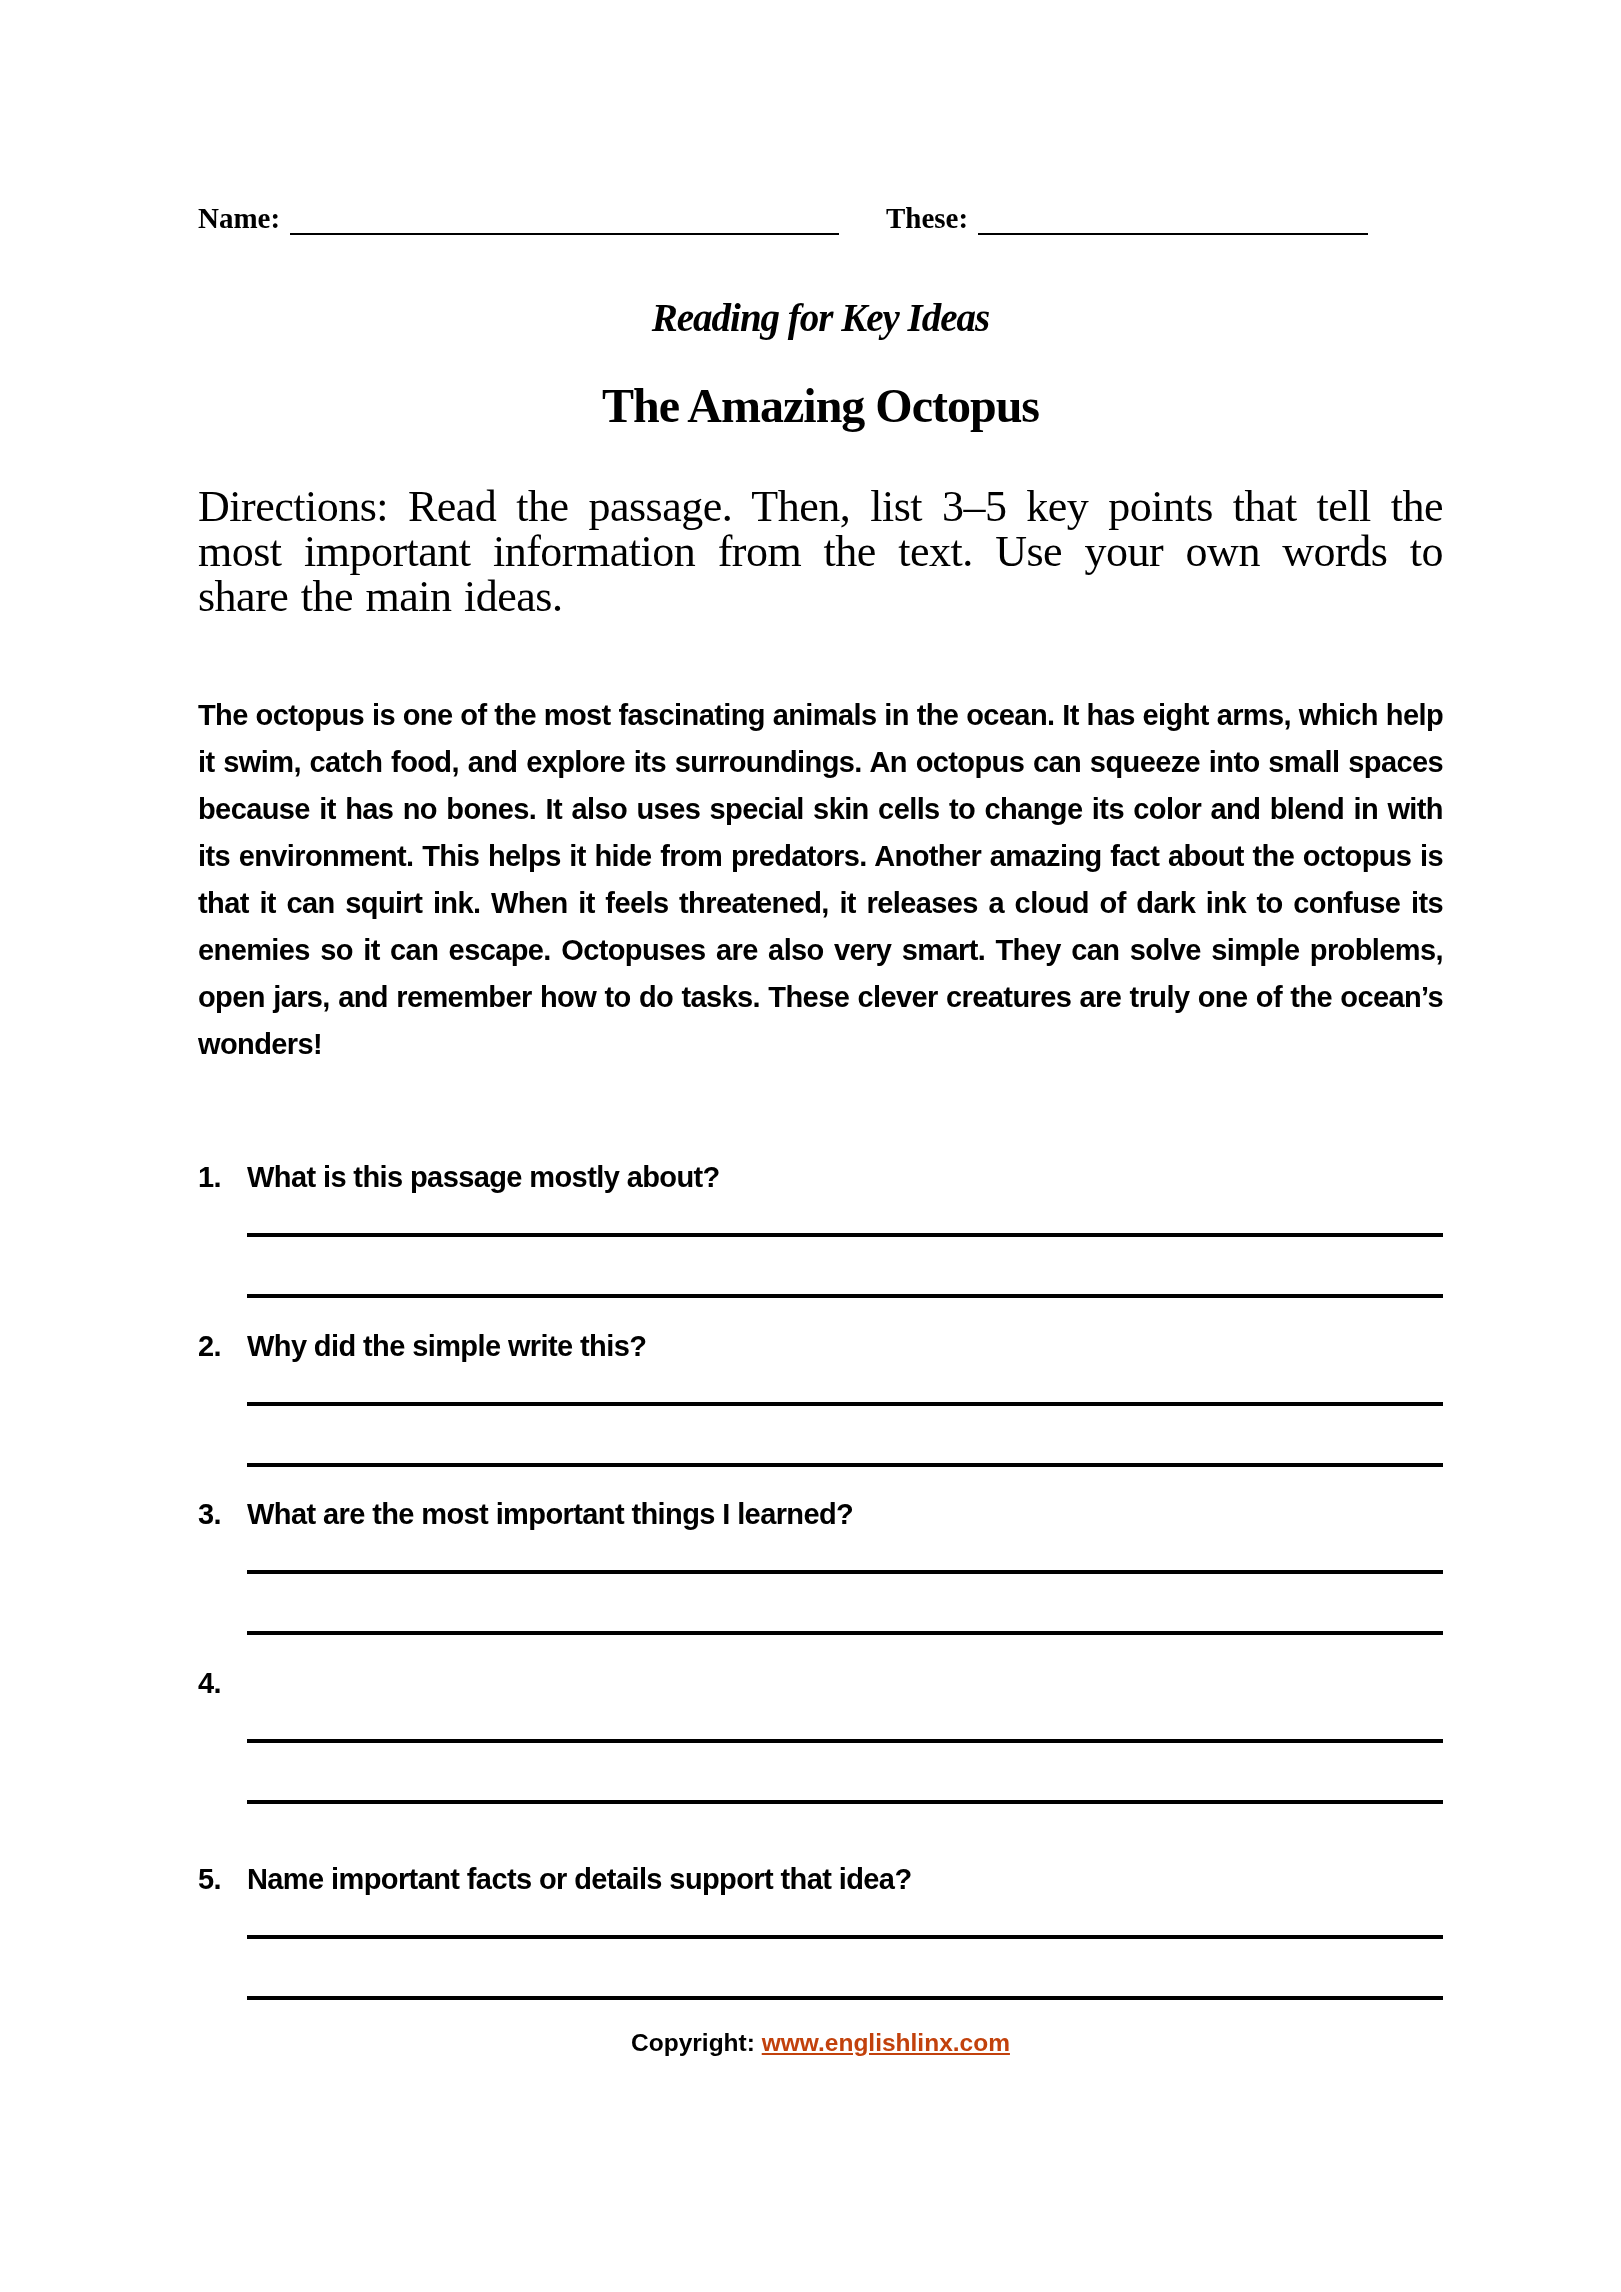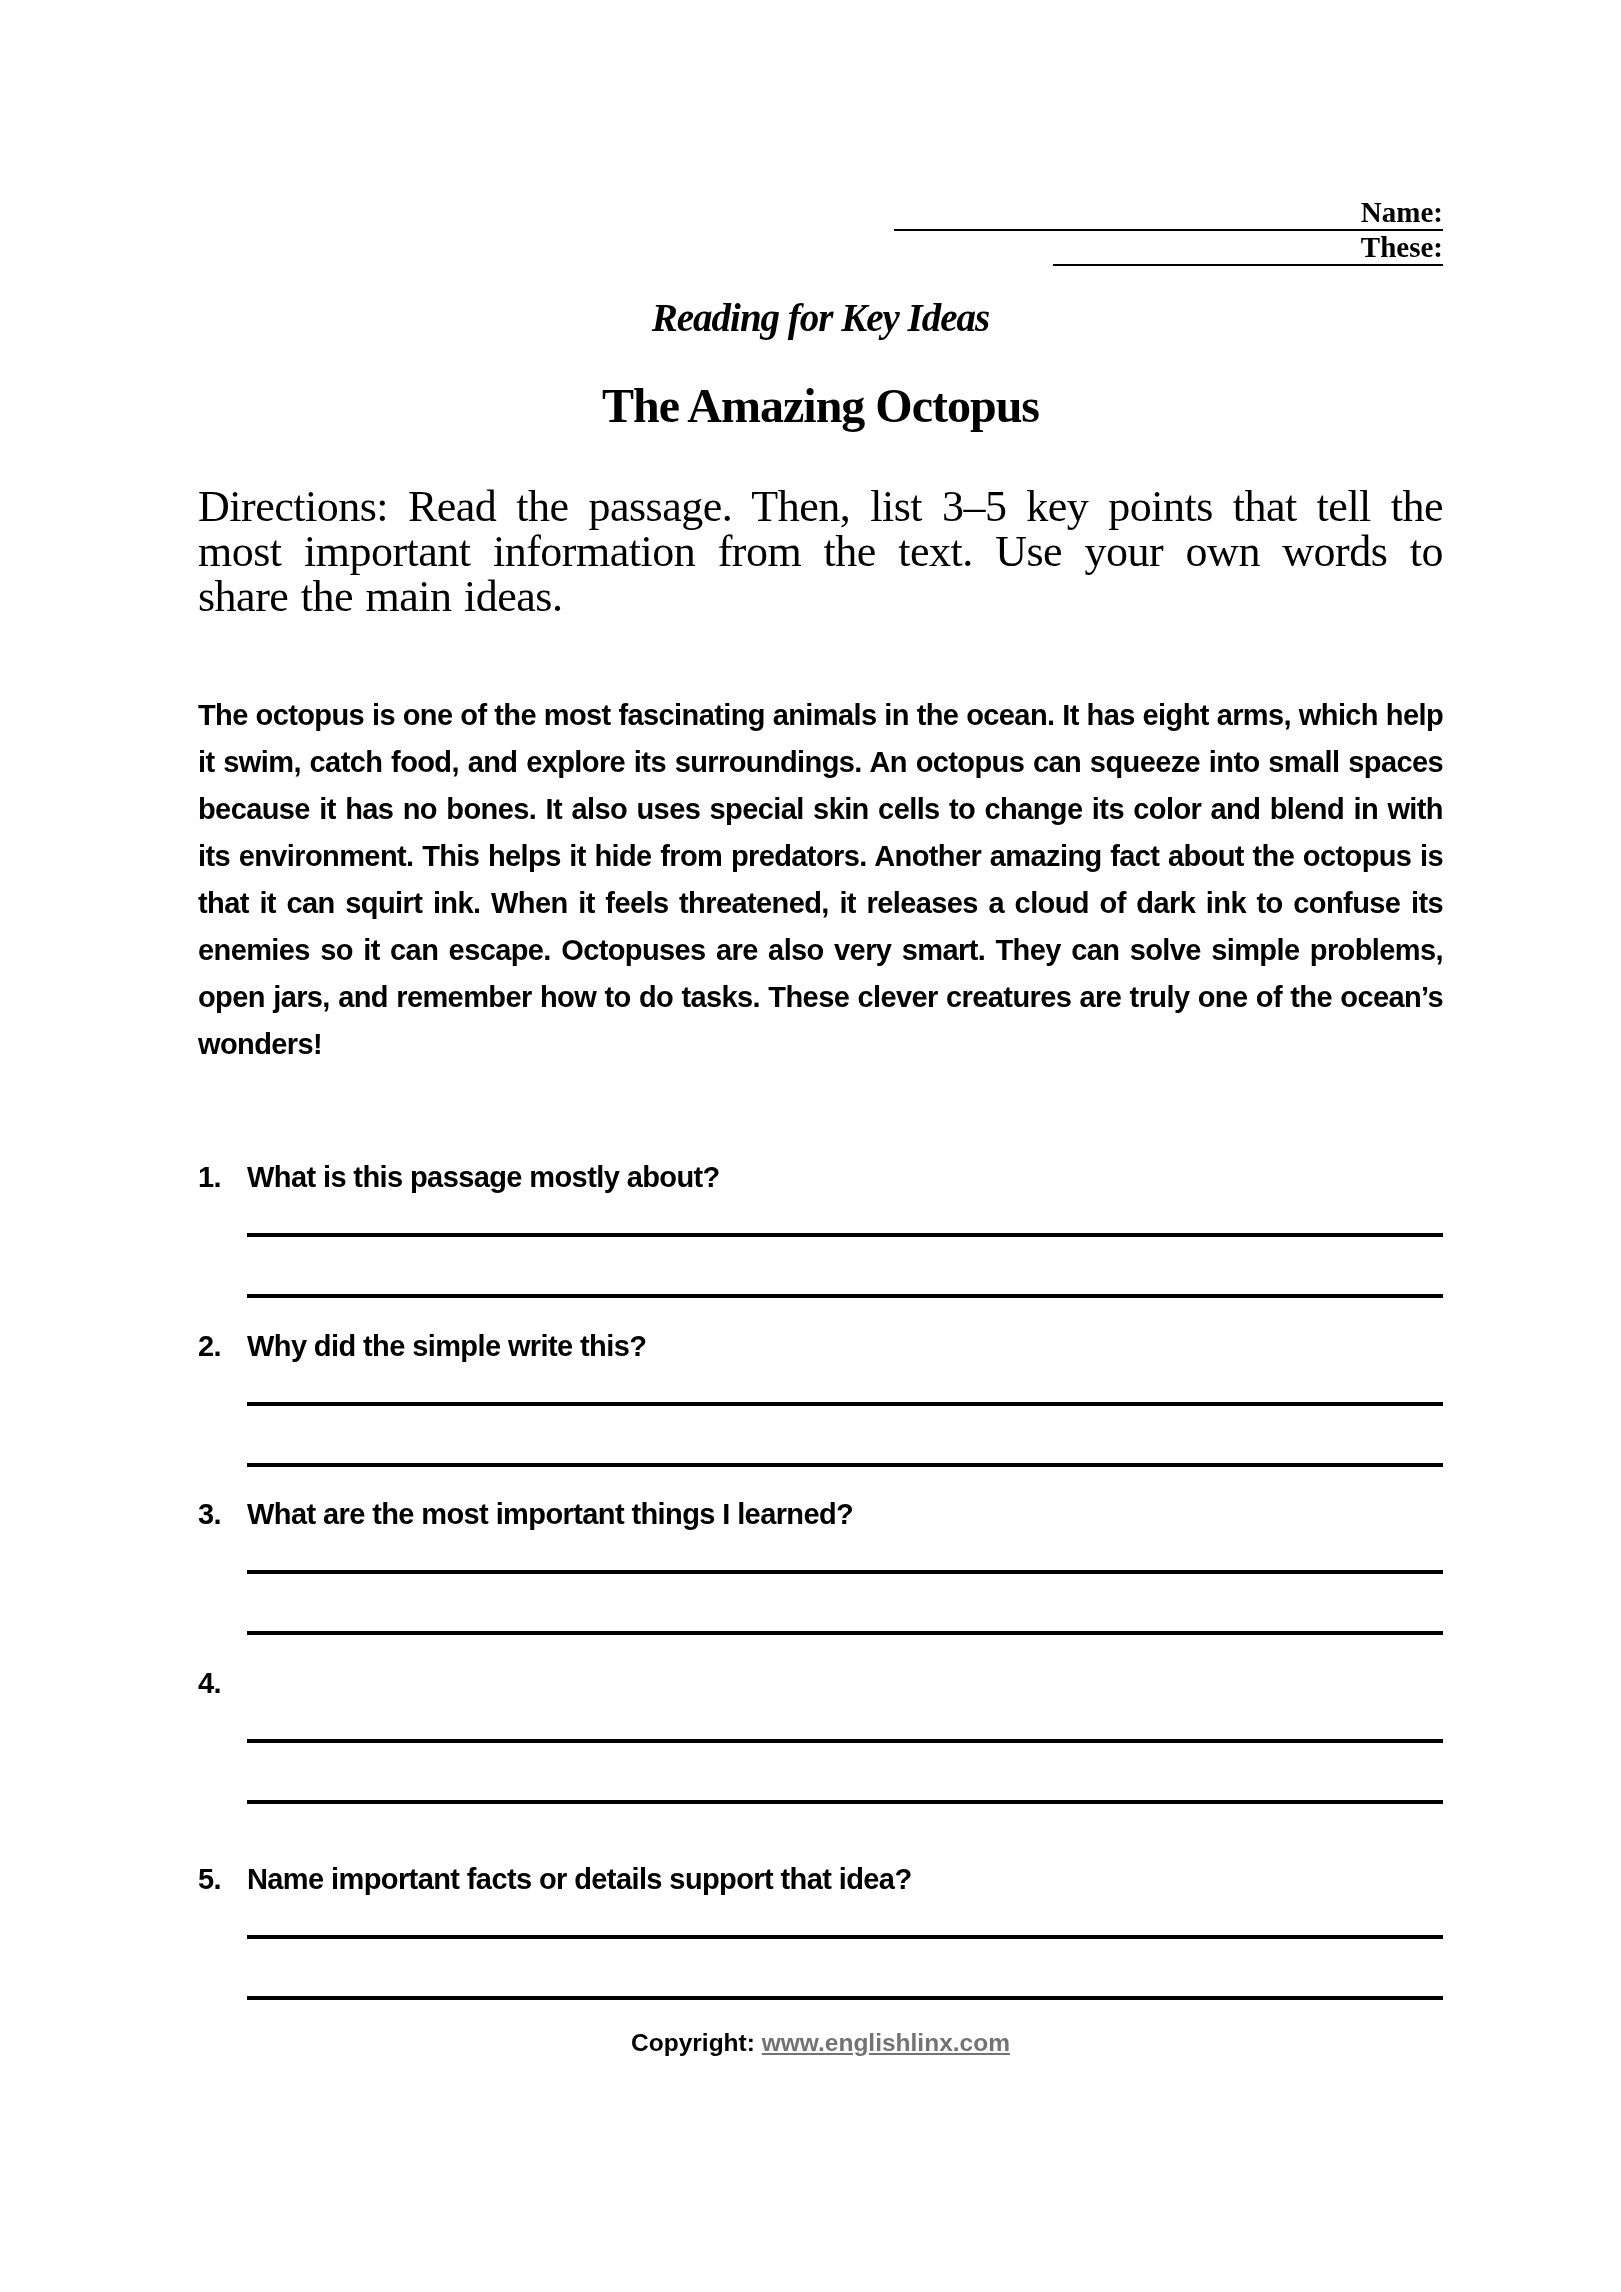--- a/index.html
+++ b/index.html
@@ -16,21 +16,20 @@
 
   
   .header-row {
     margin-top: 196px;
     display: flex;
     align-items: flex-end;
     height: 39px;
     font-family: "Liberation Serif", serif;
     font-weight: bold;
     font-size: 29px;
-    flex-direction: column;
   }
   .blank-rule {
     display: inline-block;
     border-bottom: 2.9px solid #000000;
     height: 29px;
   }
   .name-rule { width: 549px; margin-left: 9.8px; }
   .header-gap { width: 47px; }
   .date-rule { width: 390px; margin-left: 9.8px; }
 
@@ -177,18 +176,18 @@
         </div>
         <div class="ans-line first"></div>
         <div class="ans-line second"></div>
       </div>
 
     </div>
 
     <div class="footer">
       <span>Copyright:</span>
       <span> </span>
-      <a href="#" style="color: #737373;">www.englishlinx.com</a>
+      <a href="#" style="color: #c2410c;">www.englishlinx.com</a>
     </div>
 
   </div>
 </div>
 
 
 </body></html>

